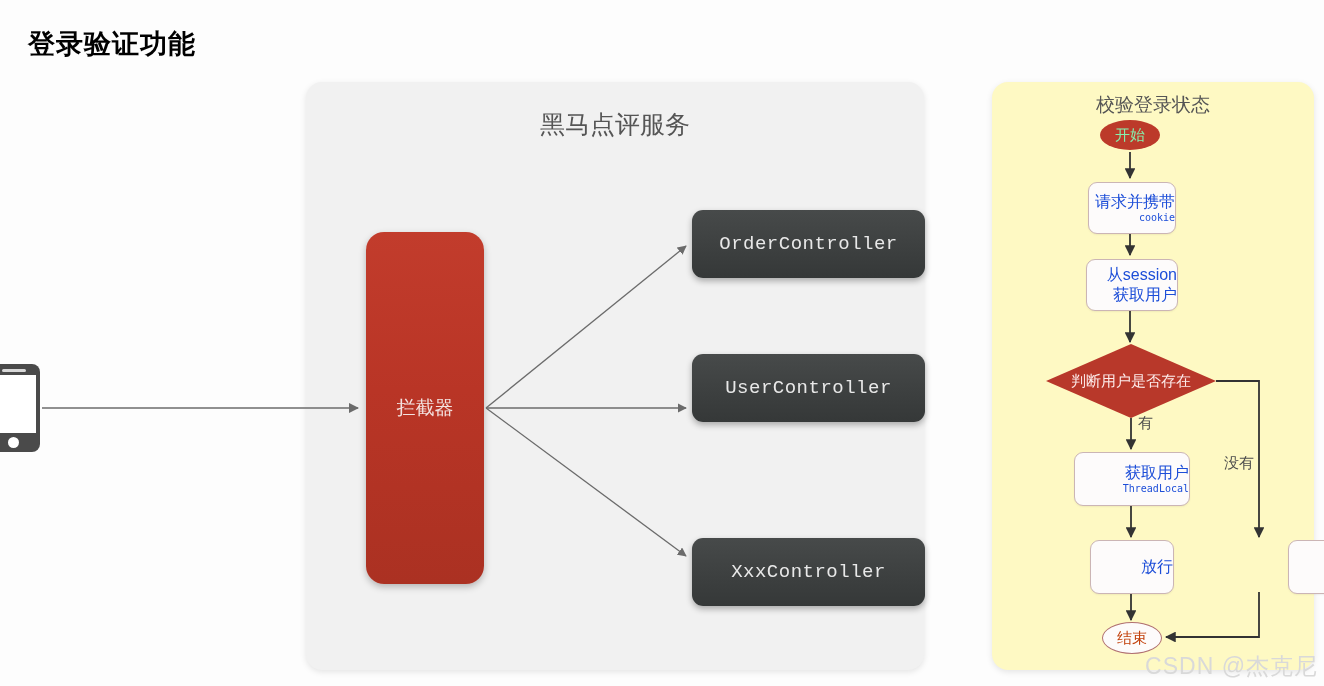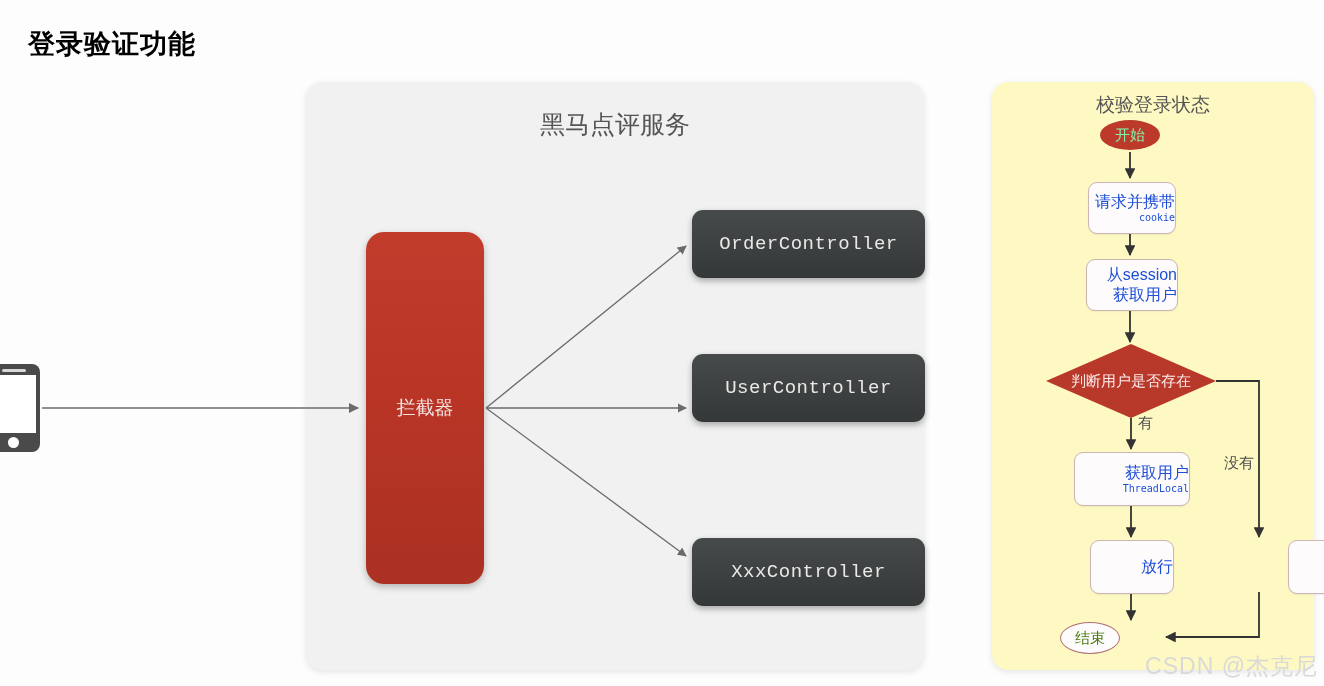--- a/index.html
+++ b/index.html
@@ -219,27 +219,27 @@
   }
   #node-start {
     left: 1100px;
     top: 120px;
     width: 60px;
     height: 30px;
     background: #bc3a2a;
     color: #86efac;
   }
   #node-end {
-    left: 1060px;
+    left: 1102px;
     top: 622px;
     width: 58px;
     height: 30px;
     background: #fdfbfb;
     border: 1.6px solid #b07070;
-    color: #4d7c0f;
+    color: #c2410c;
   }
 
   
   .branch-label {
     position: absolute;
     color: #4d4d4d;
     font-size: 15px;
     white-space: nowrap;
   }
   #label-yes { left: 1138px; top: 414px; }

